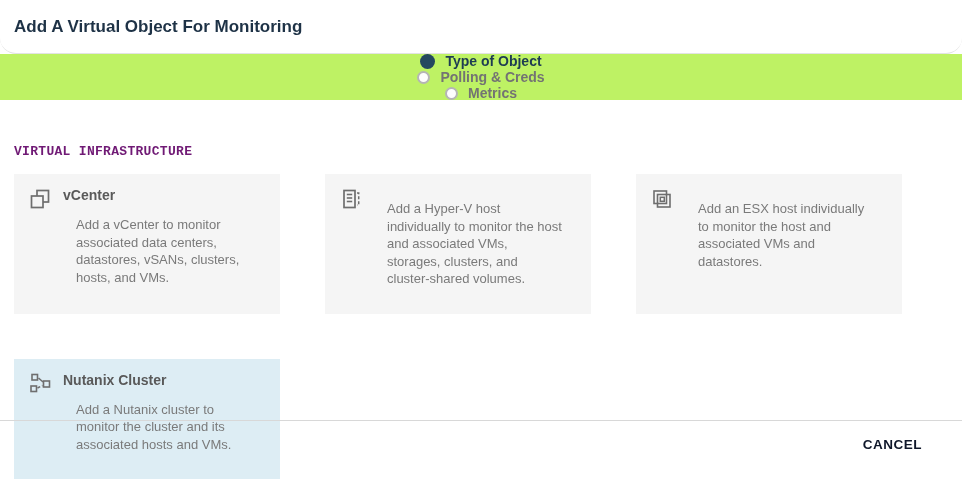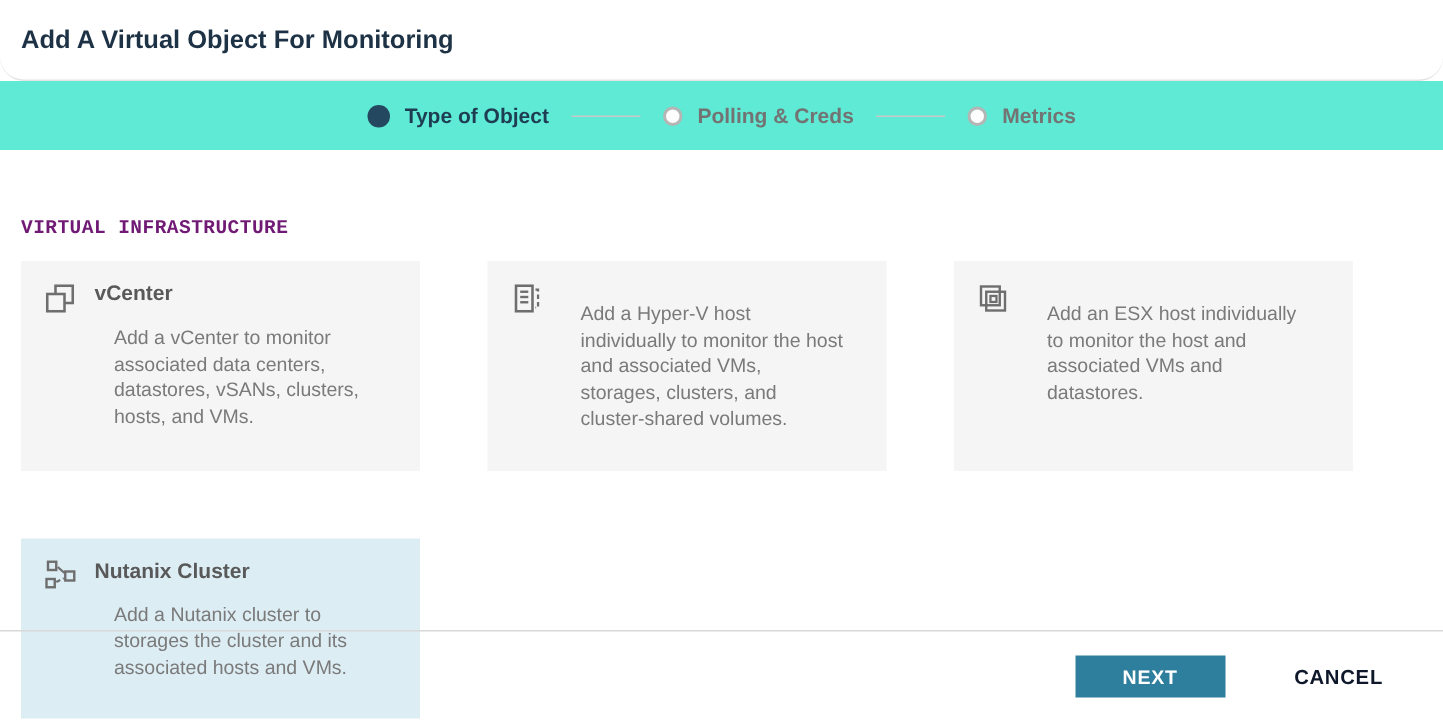--- a/index.html
+++ b/index.html
@@ -22,24 +22,25 @@
   .page-title {
     font-size: 17px;
     font-weight: bold;
     color: #1e3246;
     margin: 0;
   }
 
   
   .stepper {
     height: 46px;
-    background: #5eead4;
+    background: #bef264;
     display: flex;
     align-items: center;
     justify-content: center;
+    flex-direction: column;
   }
   .step { display: flex; align-items: center; cursor: pointer; }
   .step-circle {
     width: 15px; height: 15px;
     border-radius: 50%;
     background: #24485f;
     flex-shrink: 0;
   }
   .step.inactive .step-circle {
     width: 13px; height: 13px;
@@ -217,22 +218,21 @@
       <svg width="22" height="22" viewBox="0 0 22 22">
         <rect x="3" y="1.5" width="5.5" height="5.5" fill="none" stroke="#6e6e6e" stroke-width="1.6"></rect>
         <rect x="2" y="13" width="5.5" height="5.5" fill="none" stroke="#6e6e6e" stroke-width="1.6"></rect>
         <rect x="14.5" y="8" width="6" height="6" fill="none" stroke="#6e6e6e" stroke-width="1.6"></rect>
         <path d="M9.5 5 L14 9" fill="none" stroke="#6e6e6e" stroke-width="1.5"></path>
         <path d="M8.5 15 L13.5 12.5" fill="none" stroke="#6e6e6e" stroke-width="1.5" stroke-dasharray="3 2"></path>
       </svg>
     </span>
     <div class="card-body">
       <p class="card-title">Nutanix Cluster</p>
-      <p class="card-desc">Add a Nutanix cluster to storages the cluster and its associated hosts and VMs.</p>
+      <p class="card-desc">Add a Nutanix cluster to monitor the cluster and its associated hosts and VMs.</p>
     </div>
   </div>
 
 </div>
 
 <div class="footer">
-  <button class="next-button">NEXT</button>
   <button class="cancel-link">CANCEL</button>
 </div>
 
 </body></html>

